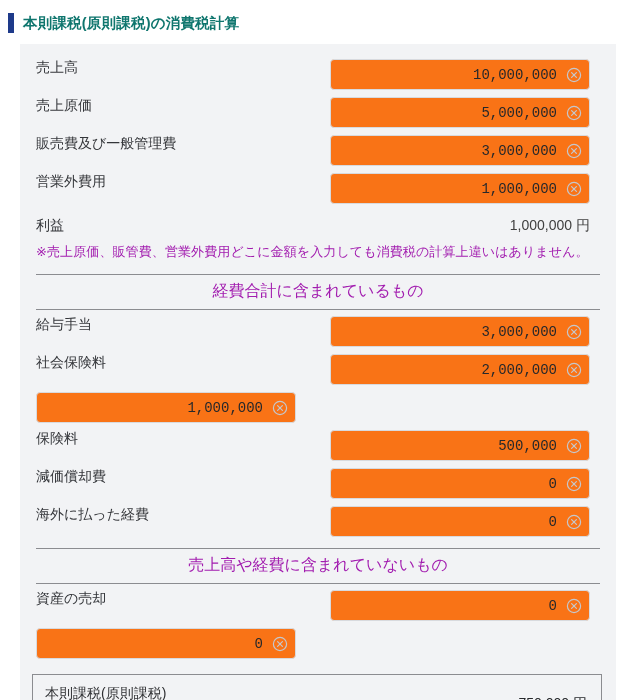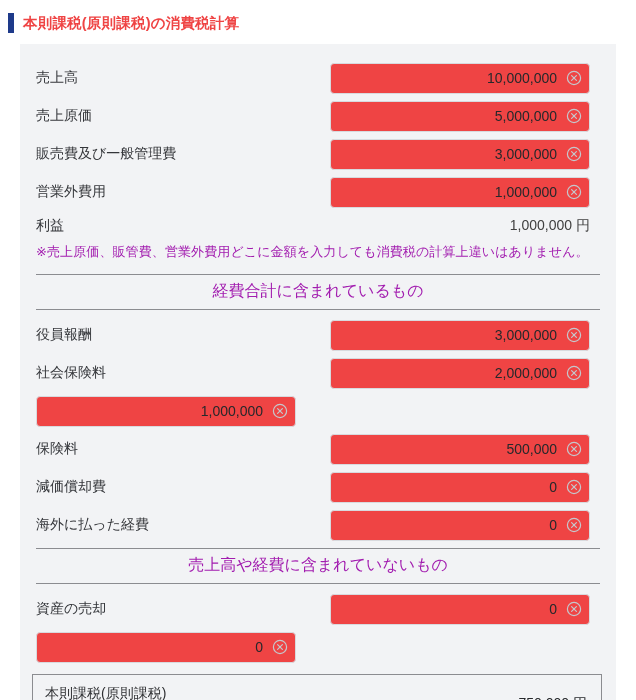--- a/index.html
+++ b/index.html
@@ -12,50 +12,50 @@
   }
   
   .page-header{
     display:flex;align-items:center;gap:9px;
     padding:10px 0 0 8px;height:26px;
   }
   .accent-bar{
     width:6px;height:20px;background:#1e3a8a;flex:0 0 auto;
   }
   .page-title{
-    font-size:14.5px;font-weight:bold;color:#ef4444;letter-spacing:.2px;
+    font-size:14.5px;font-weight:bold;color:#0f766e;letter-spacing:.2px;
   }
   
   .panel{
     margin:8px 20px 0 20px;
     background:#f2f3f5;
     padding:15px 0 10px 0;
     box-sizing:border-box;
   }
   
   .row{
-    display:flex;align-items:center;
+    display:flex;align-items:flex-start;
     padding:0 26px 0 16px;
     height:38px;
     gap:9px;
   }
   .row-label{
     flex:1;font-size:14px;color:#34363a;
   }
   .field{
     position:relative;width:260px;flex:0 0 auto;
   }
   .field input{
     width:100%;height:31px;box-sizing:border-box;
     border:1px solid #d8dade;border-radius:4px;
-    background:#ef4444;
+    background:#f97316;
     padding:0 32px 0 10px;
     text-align:right;
     font-size:14px;color:#26282b;
-    font-family:Liberation Sans, sans-serif;
+    font-family:Liberation Mono, monospace;
     outline:none;
   }
   .clear-btn{
     position:absolute;right:8px;top:50%;transform:translateY(-50%);
     width:16px;height:16px;display:block;cursor:pointer;
   }
   .static-row{
     display:flex;align-items:center;
     padding:0 26px 0 16px;height:30px;gap:44px;
   }
@@ -150,21 +150,21 @@
     <span class="static-value">1,000,000 円</span>
   </div>
 
   <div class="note">※売上原価、販管費、営業外費用どこに金額を入力しても消費税の計算上違いはありません。</div>
 
   <hr class="divider top">
   <div class="section-title">経費合計に含まれているもの</div>
   <hr class="divider">
 
   <div class="row">
-    <span class="row-label">役員報酬</span>
+    <span class="row-label">給与手当</span>
     <span class="field">
       <input type="text" value="3,000,000" style="">
       <svg class="clear-btn">
           <use href="#icon-clear"></use>
         </svg>
     </span>
   </div>
 
   <div class="row">
     <span class="row-label">社会保険料</span>

